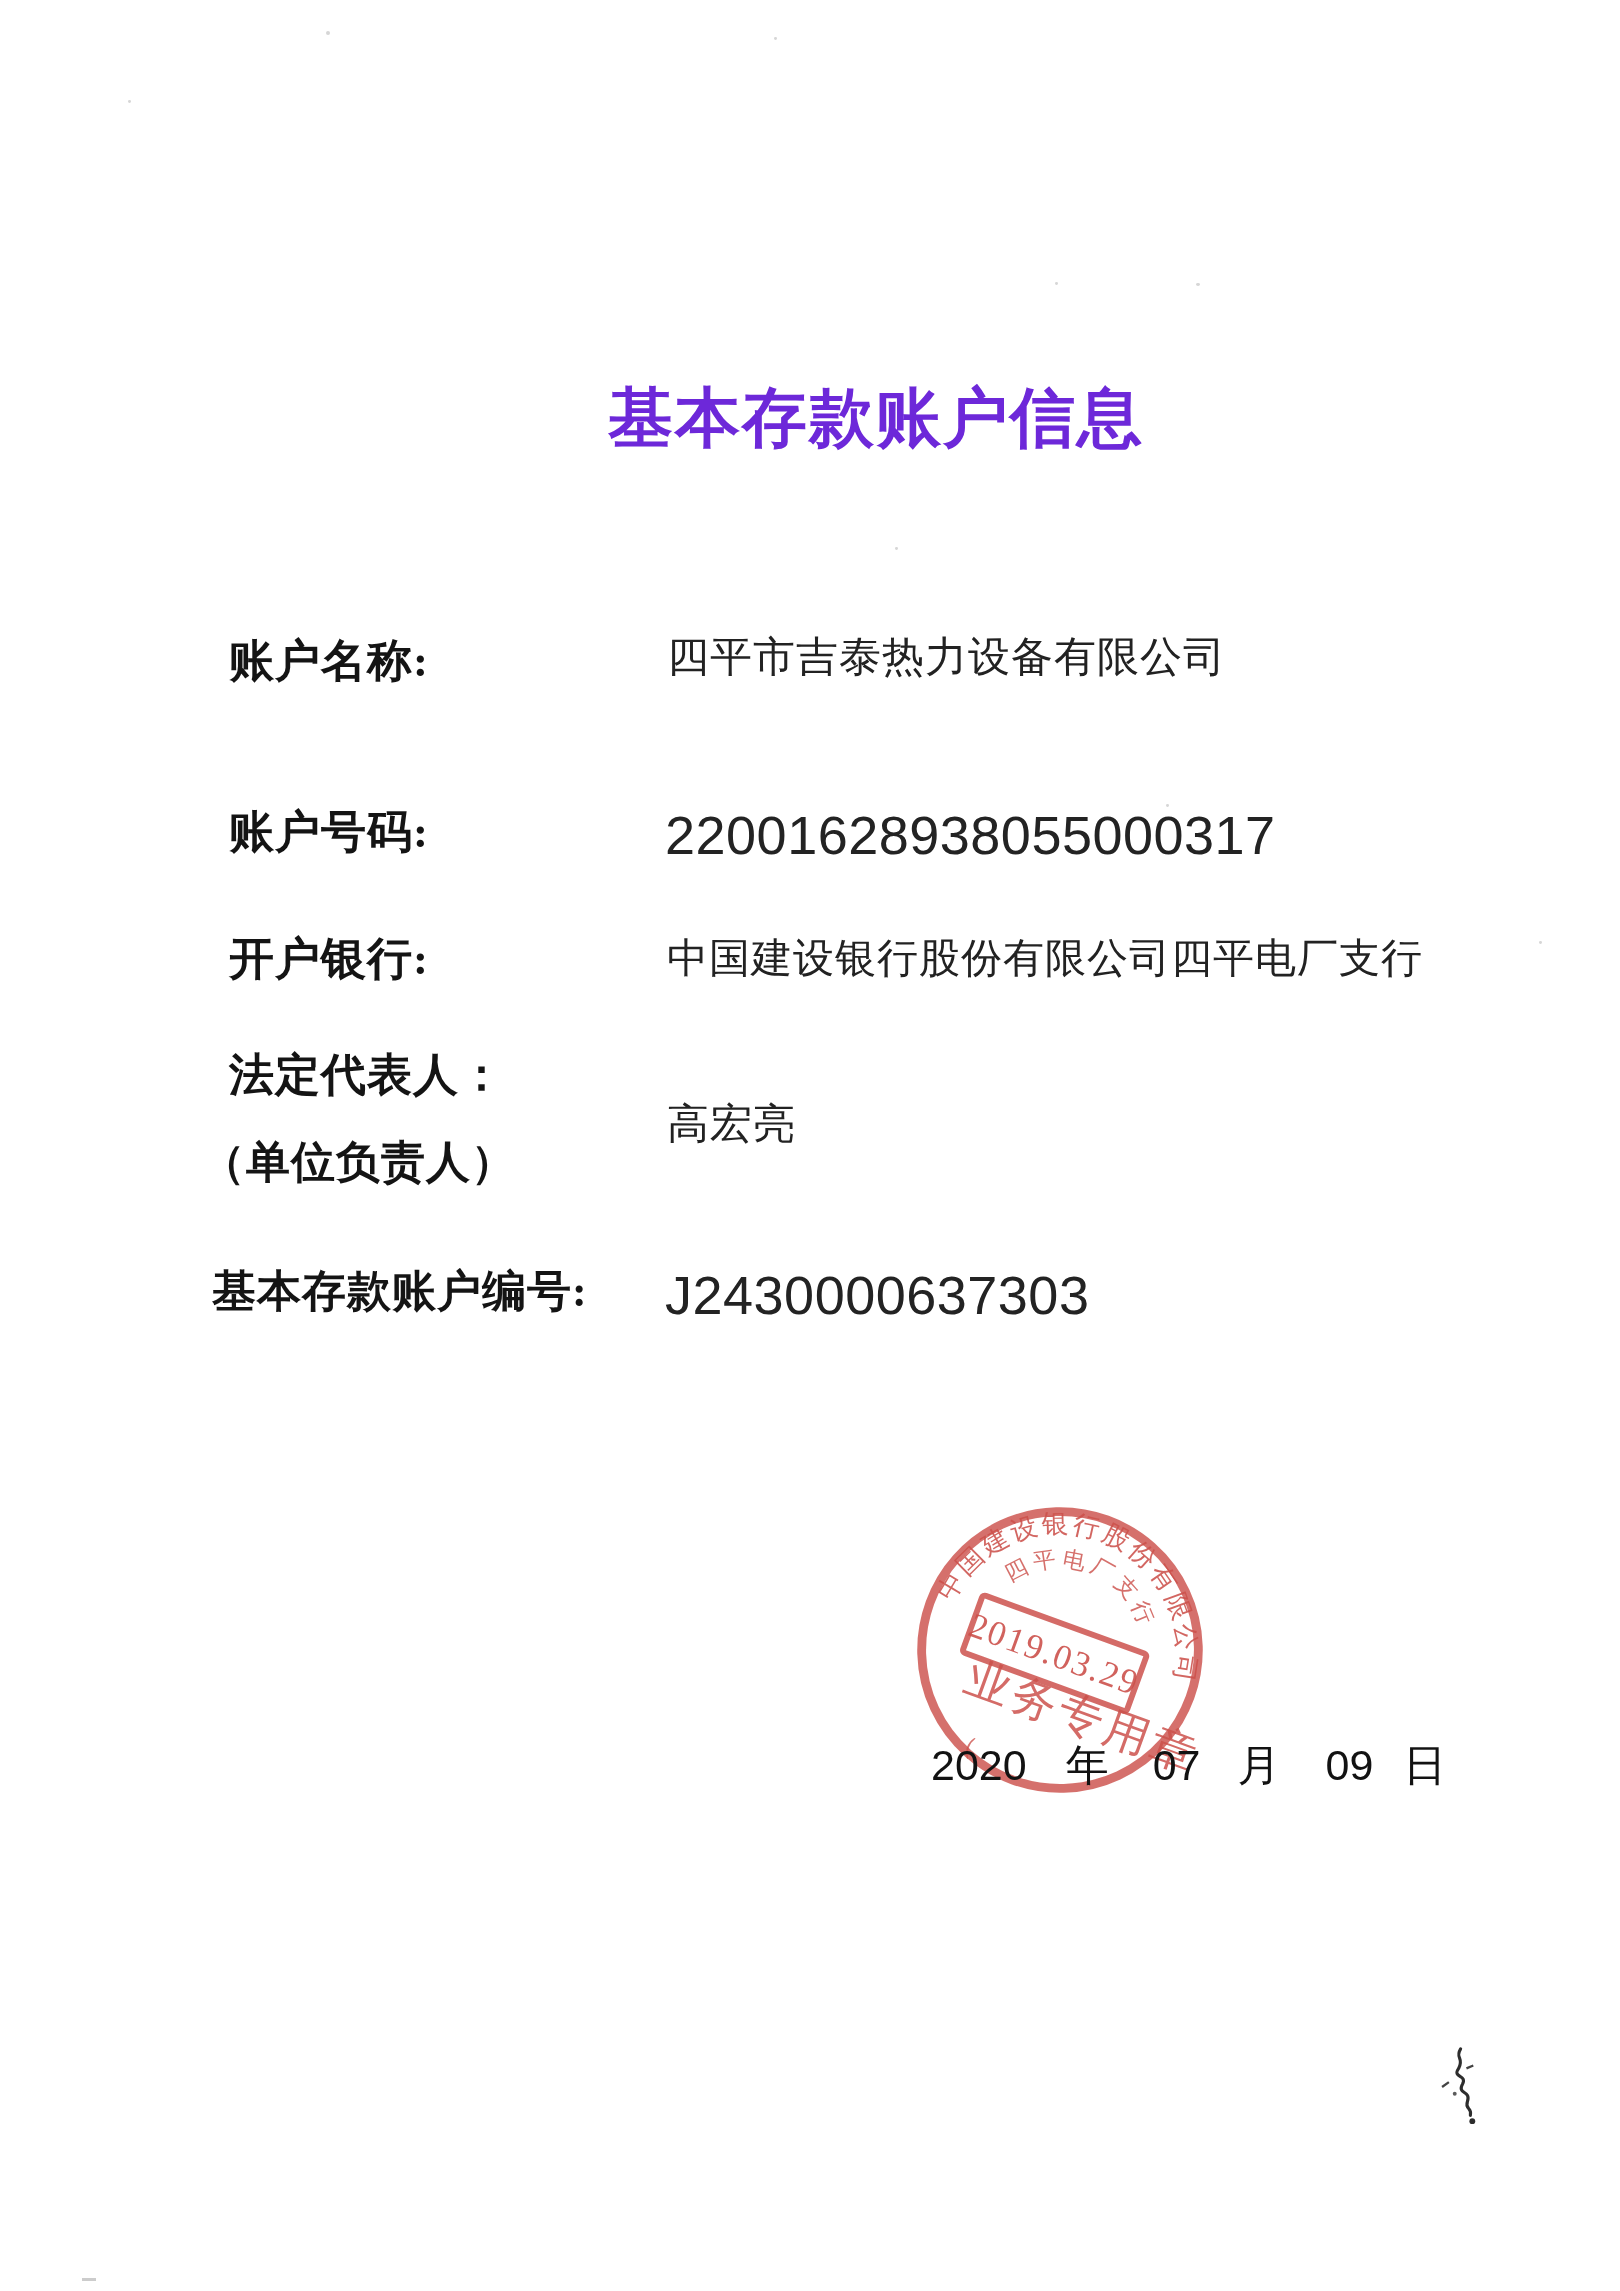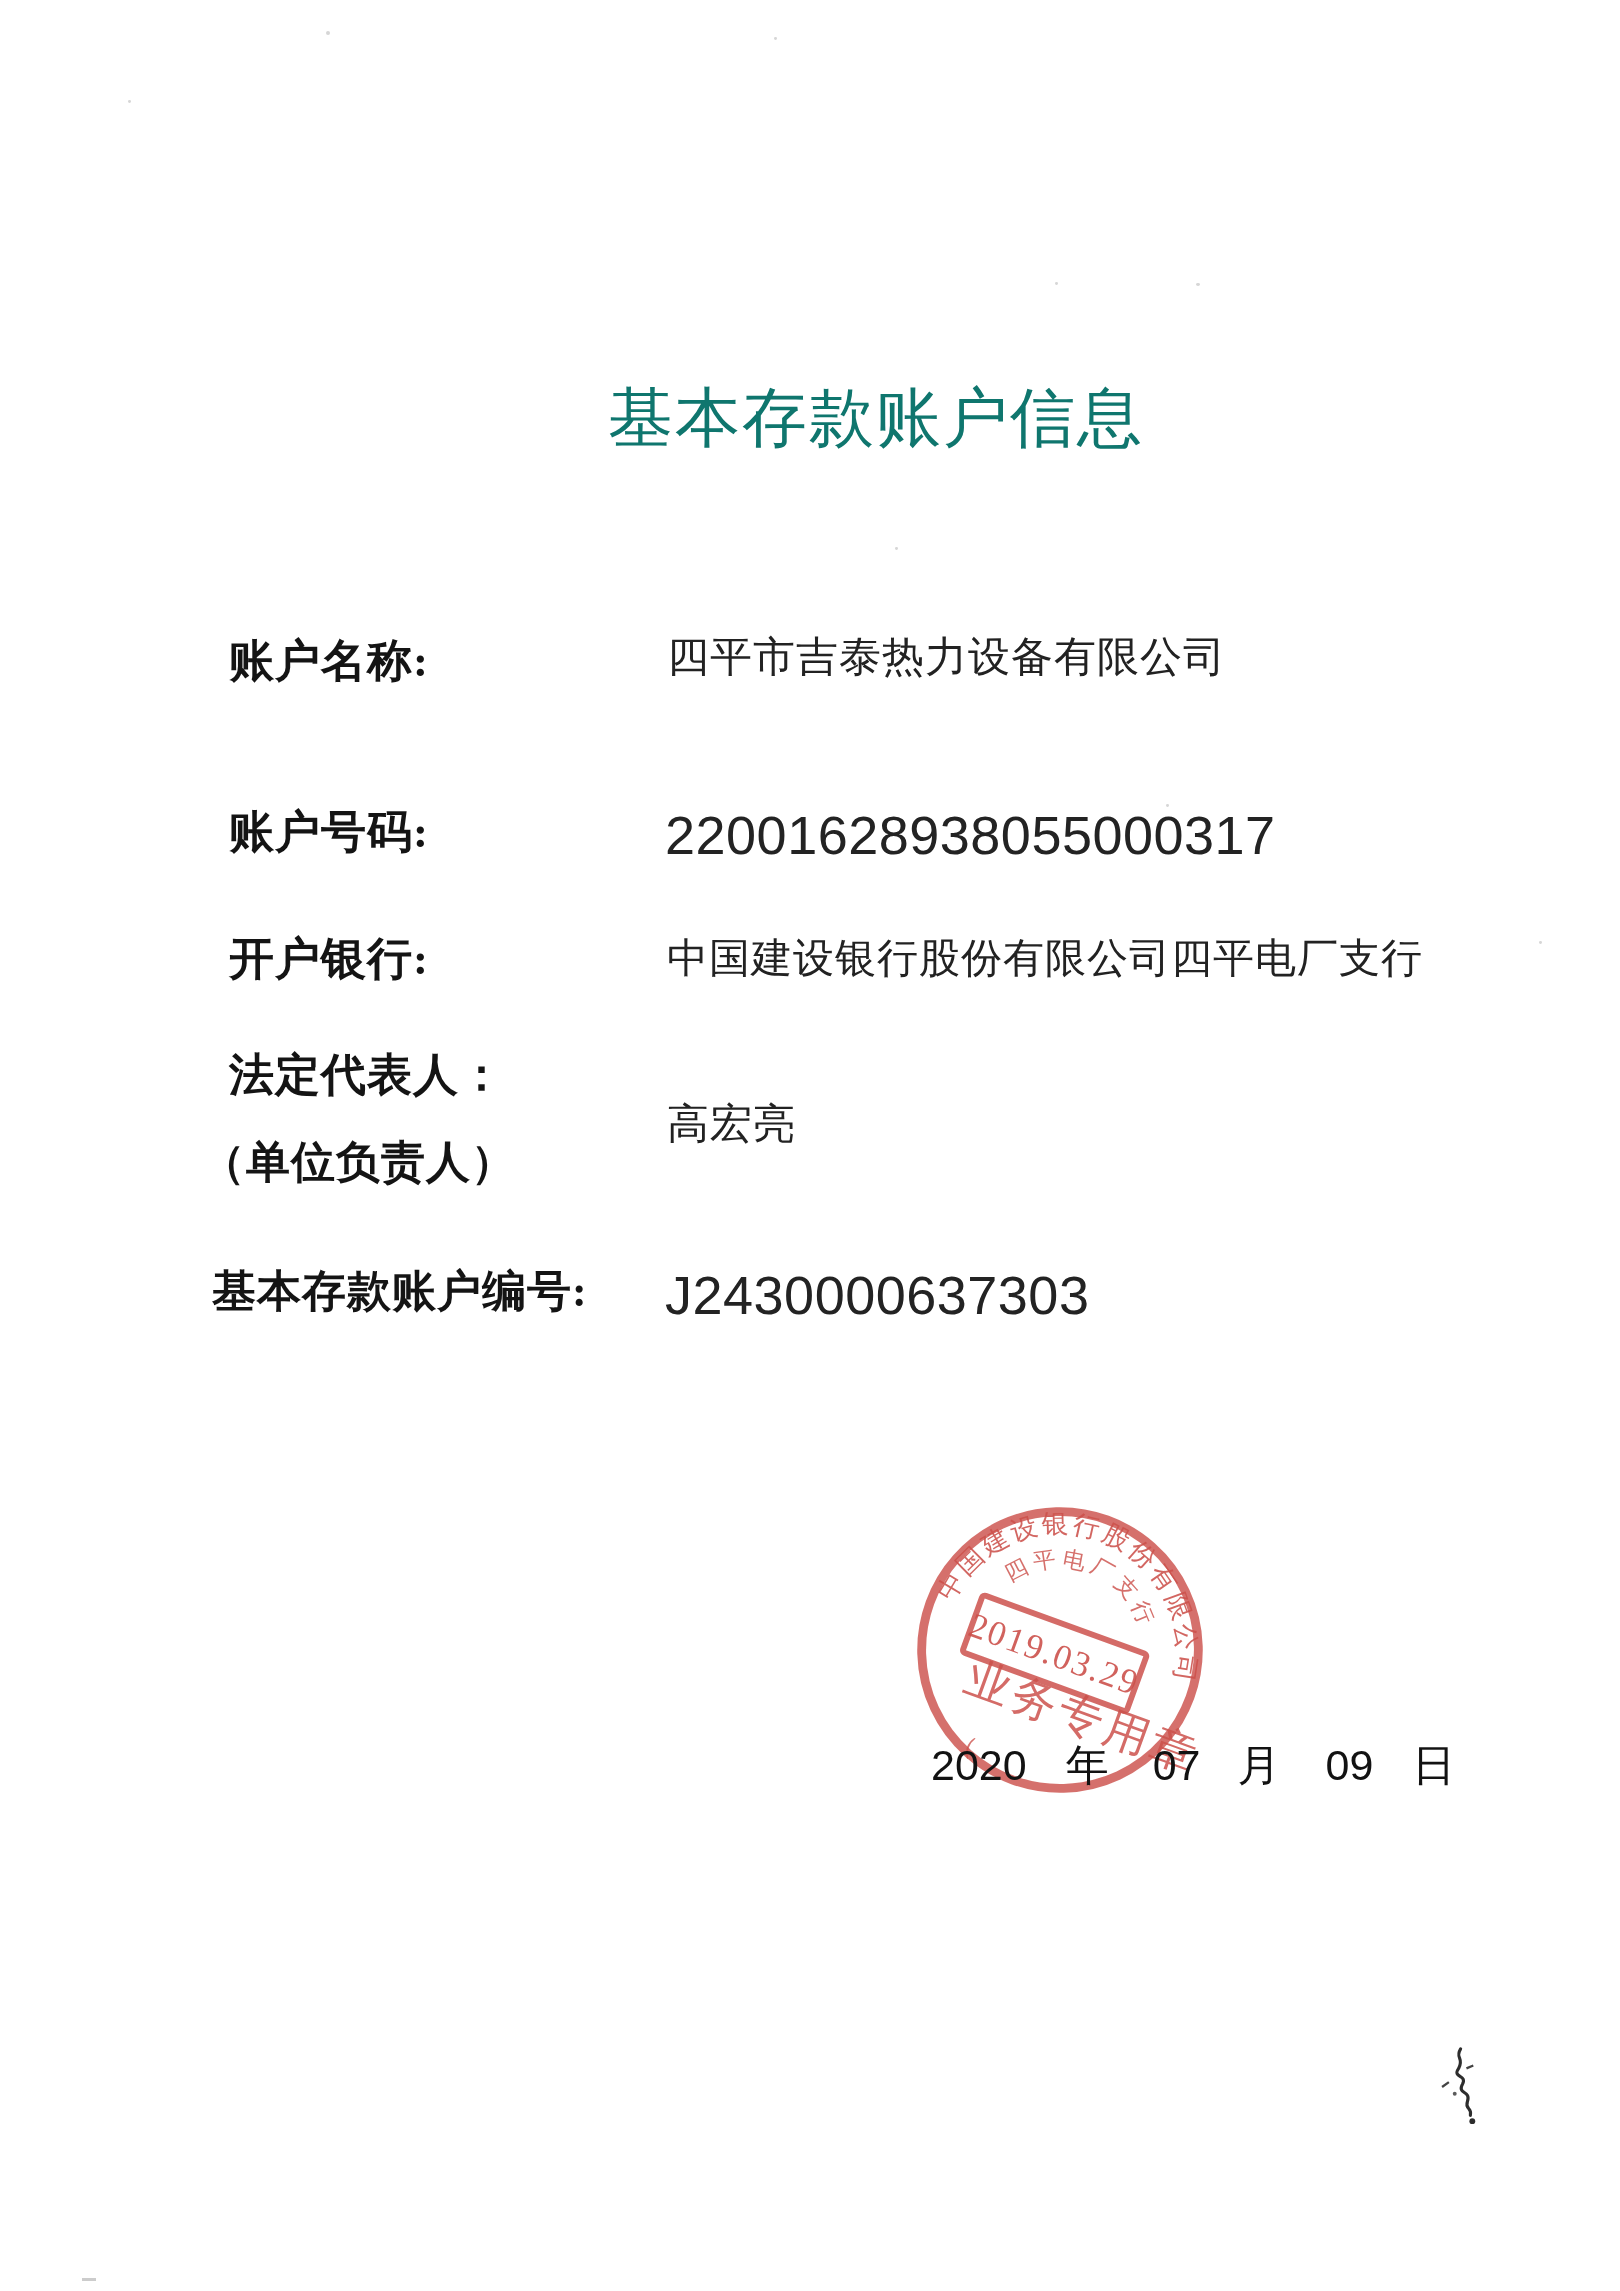--- a/index.html
+++ b/index.html
@@ -6,21 +6,21 @@
   .page{
     position:relative;
     width:1620px;height:2292px;
     background:#ffffff;
     overflow:hidden;
     font-family:"Liberation Serif","DejaVu Serif",serif;
     color:#1f1f1f;
   }
   .abs{position:absolute;white-space:nowrap;}
   .doc-title{
-    font-size:65px;font-weight:400;letter-spacing:2px;color:#0f766e;
+    font-size:65px;font-weight:700;letter-spacing:2px;color:#6d28d9;
   }
   .field-label{
     font-size:45px;font-weight:700;color:#141414;letter-spacing:1px;
   }
   .field-label.small{font-size:44px;}
   .field-value{
     font-size:42px;font-weight:400;color:#222;letter-spacing:1px;
   }
   .num{
     font-family:"Liberation Sans","DejaVu Sans",sans-serif;
@@ -94,21 +94,21 @@
       <g transform="translate(156 165)">
         <rect x="-89" y="-31" width="178" height="62" rx="3" fill="none" stroke="#c8433d" stroke-width="6" stroke-opacity="0.85"></rect>
         <text x="0" y="13" text-anchor="middle" font-size="36" letter-spacing="2" fill="#c8433d" fill-opacity="0.9">2019.03.29</text>
       </g>
       <text x="205" y="232" text-anchor="middle" font-size="46" letter-spacing="4" fill="#c8433d" fill-opacity="0.85">业务专用章</text>
       <text x="88" y="292" font-size="26" fill="#c8433d" fill-opacity="0.8">（</text>
     </g>
   </svg>
 
   <div class="abs date-line" style="left:931px;top:1737px;">
-    <span class="num-part" style="margin-right:39px;">2020</span><span style="margin-right:44px;">年</span><span class="num-part" style="margin-right:37px;">07</span><span style="margin-right:45px;">月</span><span class="num-part" style="margin-right:39px;">09</span><span>日</span>
+    <span class="num-part" style="margin-right:39px;">2020</span><span style="margin-right:44px;">年</span><span class="num-part" style="margin-right:37px;">07</span><span style="margin-right:45px;">月</span><span class="num-part" style="margin-right:30px;">09</span><span>日</span>
   </div>
 
   <svg class="abs" style="left:1437px;top:2045px;" width="55" height="82" viewBox="0 0 56 84">
     <path d="M24,4 C18,14 28,13 22,24 C15,34 31,30 26,40 C20,51 35,46 31,58 C28,66 36,64 34,72" fill="none" stroke="#161616" stroke-width="3.2" stroke-linecap="round" opacity="0.9"></path>
     <path d="M12,38 l-7,5 M30,24 l7,-3" stroke="#161616" stroke-width="2.4" opacity="0.8"></path>
     <circle cx="36" cy="78" r="3" fill="#161616" opacity="0.9"></circle>
     <circle cx="18" cy="50" r="2" fill="#161616" opacity="0.7"></circle>
   </svg>
 
   <div class="speck" style="left:326px;top:31px;width:3.9px;height:3.9px;"></div>

